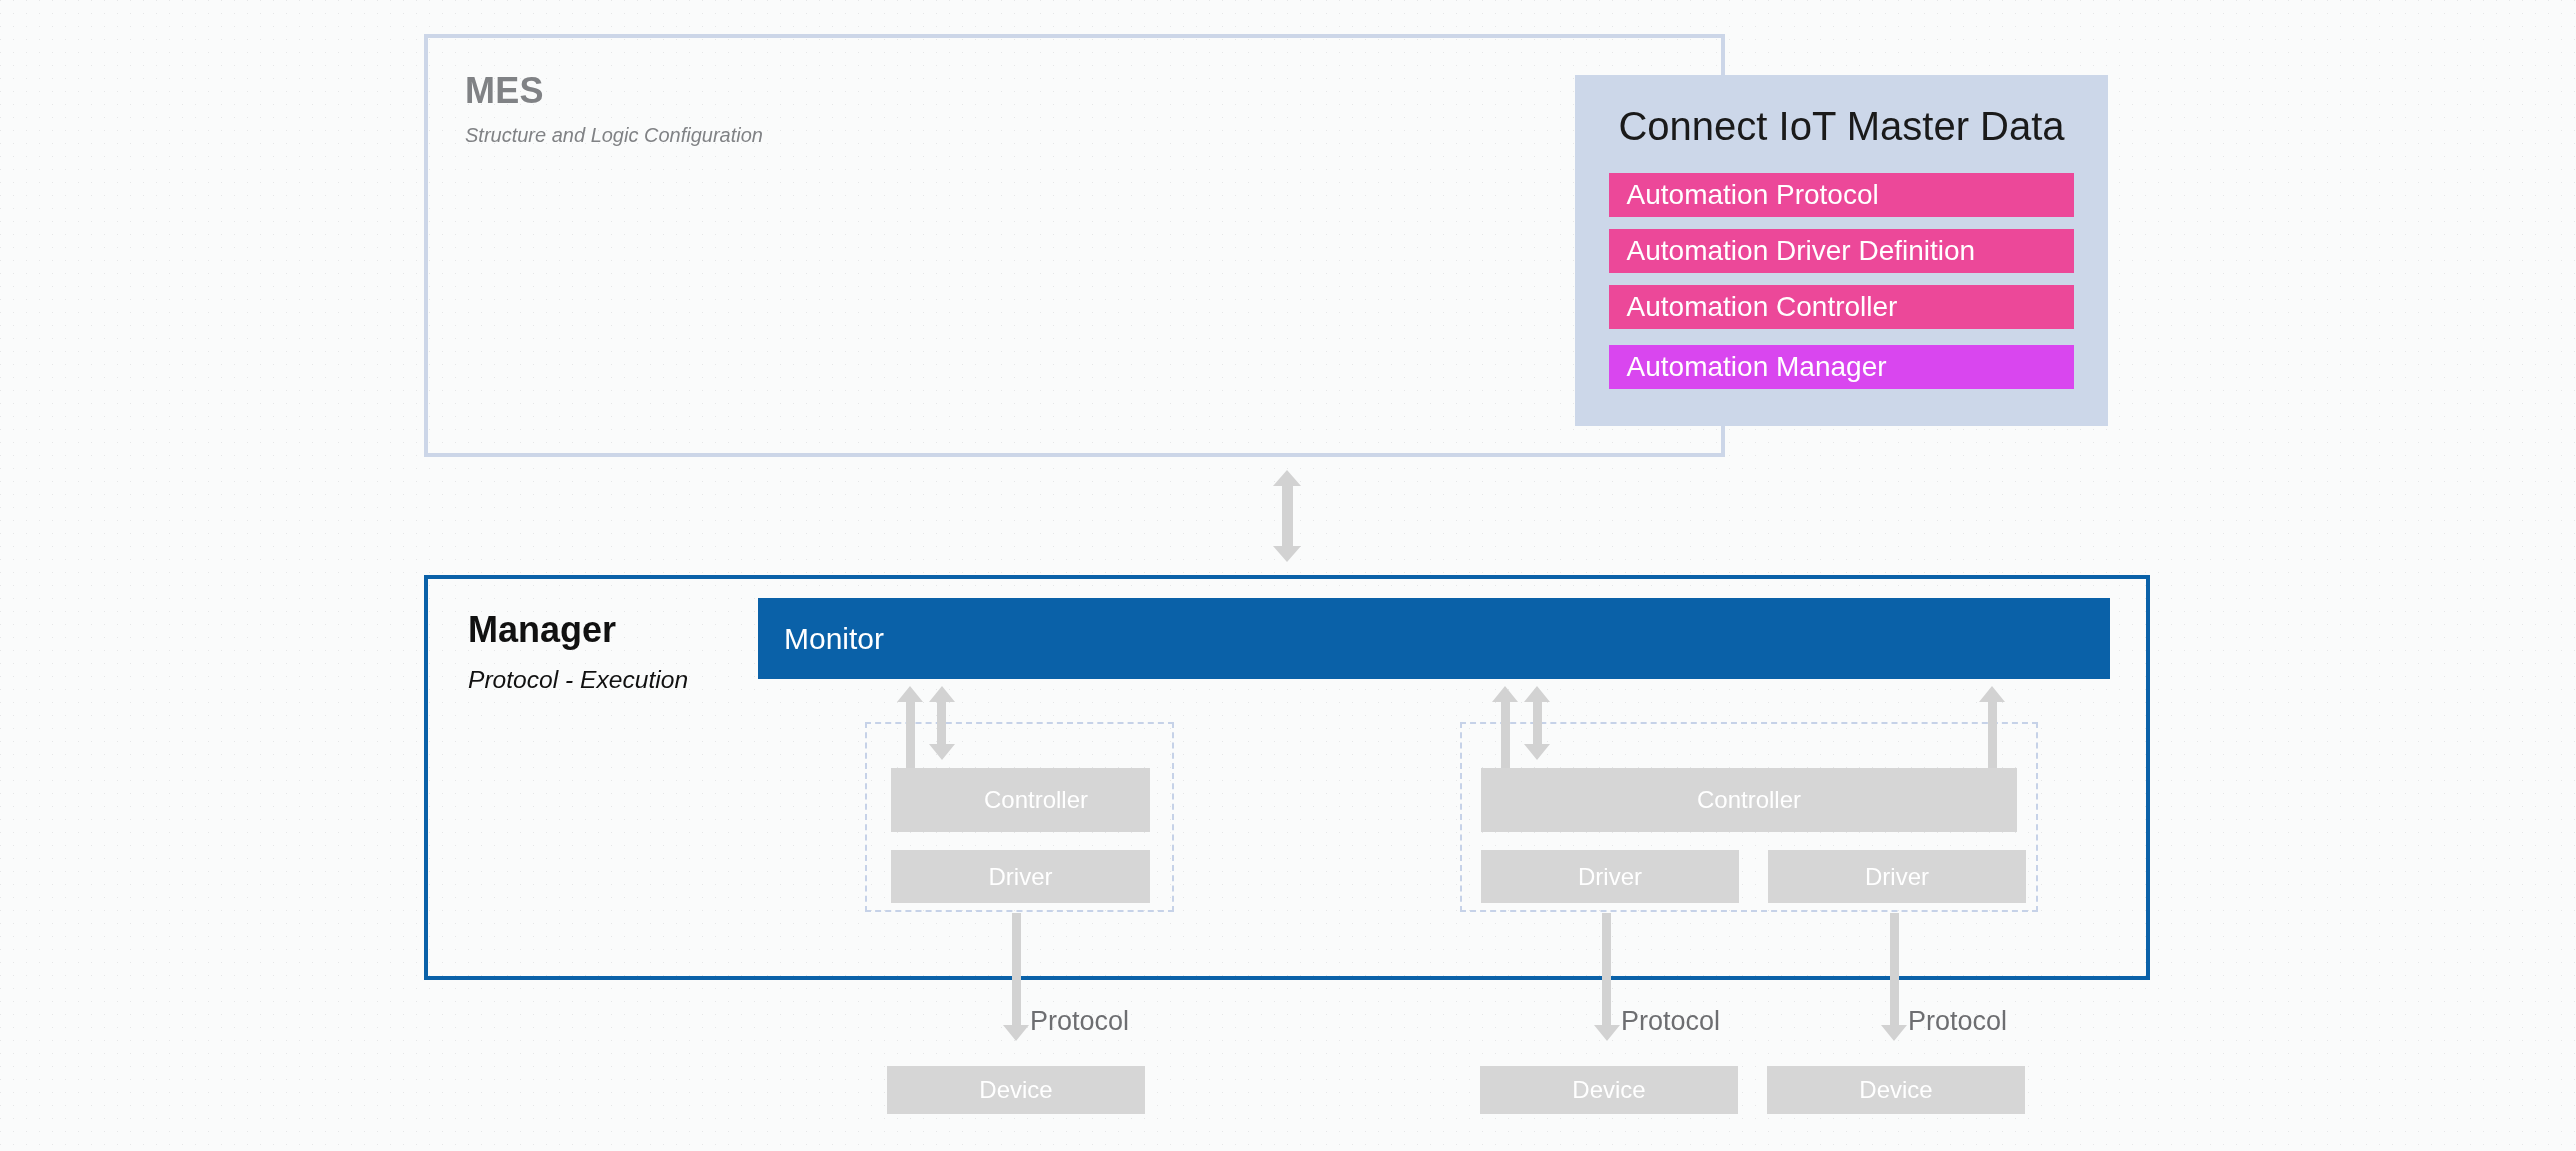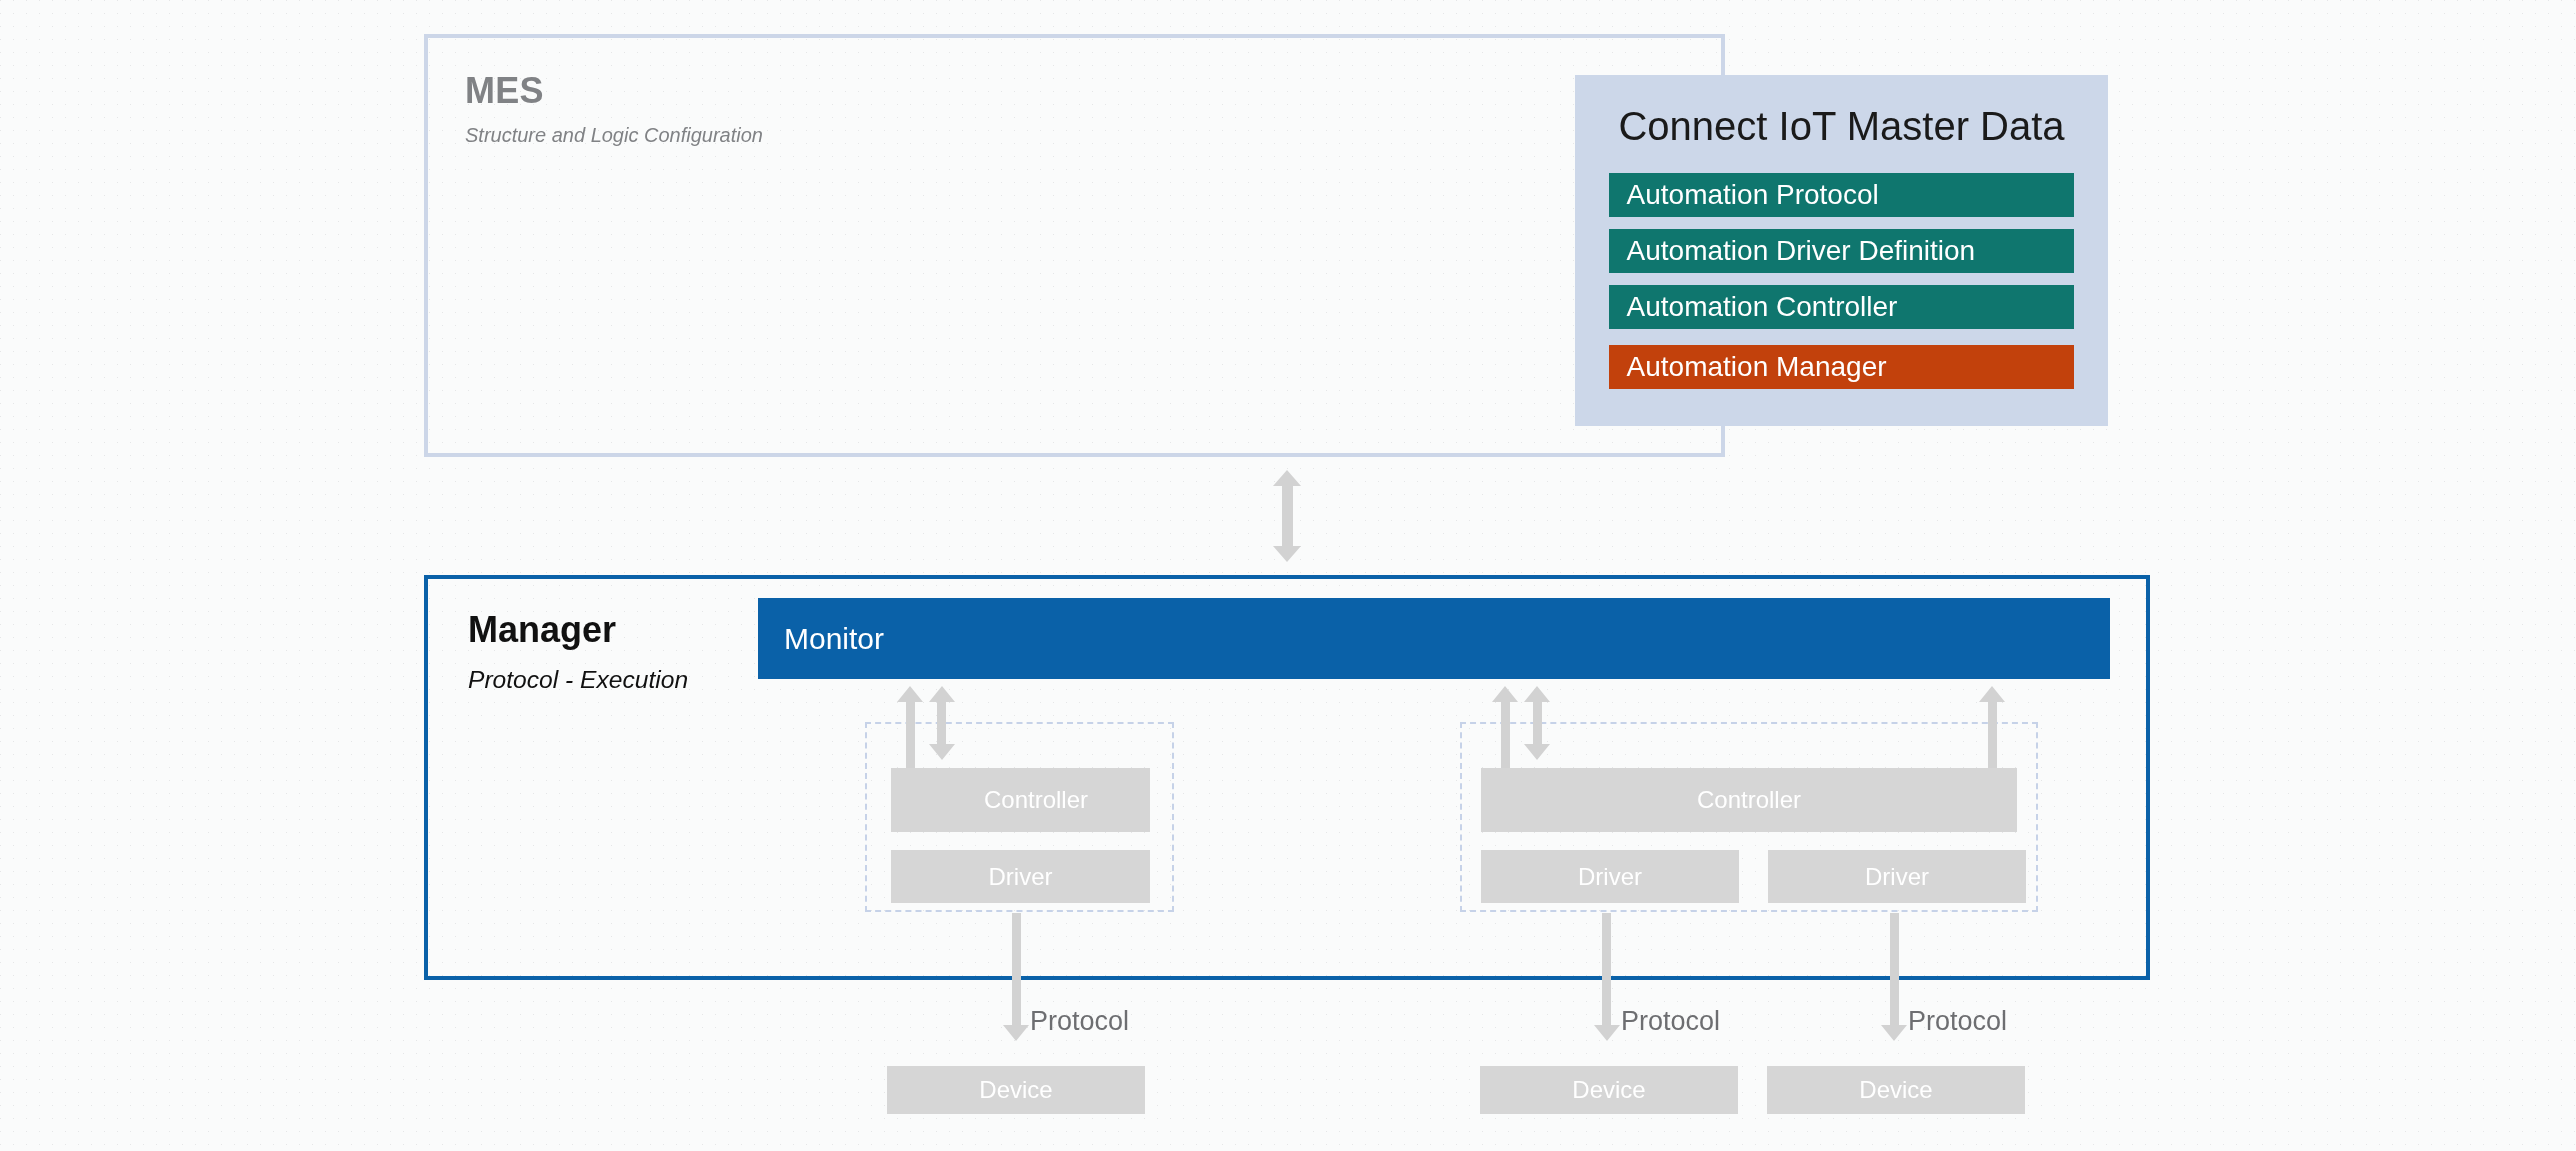--- a/index.html
+++ b/index.html
@@ -41,22 +41,22 @@
   #master-panel-title{
     position:absolute;left:0;top:29px;width:533px;text-align:center;
     font-size:40px;color:#1a1a1a;
   }
   .md-item{
     position:absolute;left:34px;width:465px;height:44px;
     display:flex;align-items:center;
     box-sizing:border-box;padding-left:17.6px;
     font-size:28px;
   }
-  .md-item.plain{background:#0f766e;color:#ffffff;}
-  .md-item.active{background:#c2410c;color:#ffffff;}
+  .md-item.plain{background:#ec4899;color:#ffffff;}
+  .md-item.active{background:#d946ef;color:#ffffff;}
   
   .v-arrow{position:absolute;}
   .v-arrow .shaft{position:absolute;background:#d2d2d2;}
   .v-arrow .head{position:absolute;width:0;height:0;}
   
   #manager-box{
     position:absolute;left:424px;top:575px;width:1726px;height:405px;
     border:4.7px solid #0a61a8;
     box-sizing:border-box;
   }

